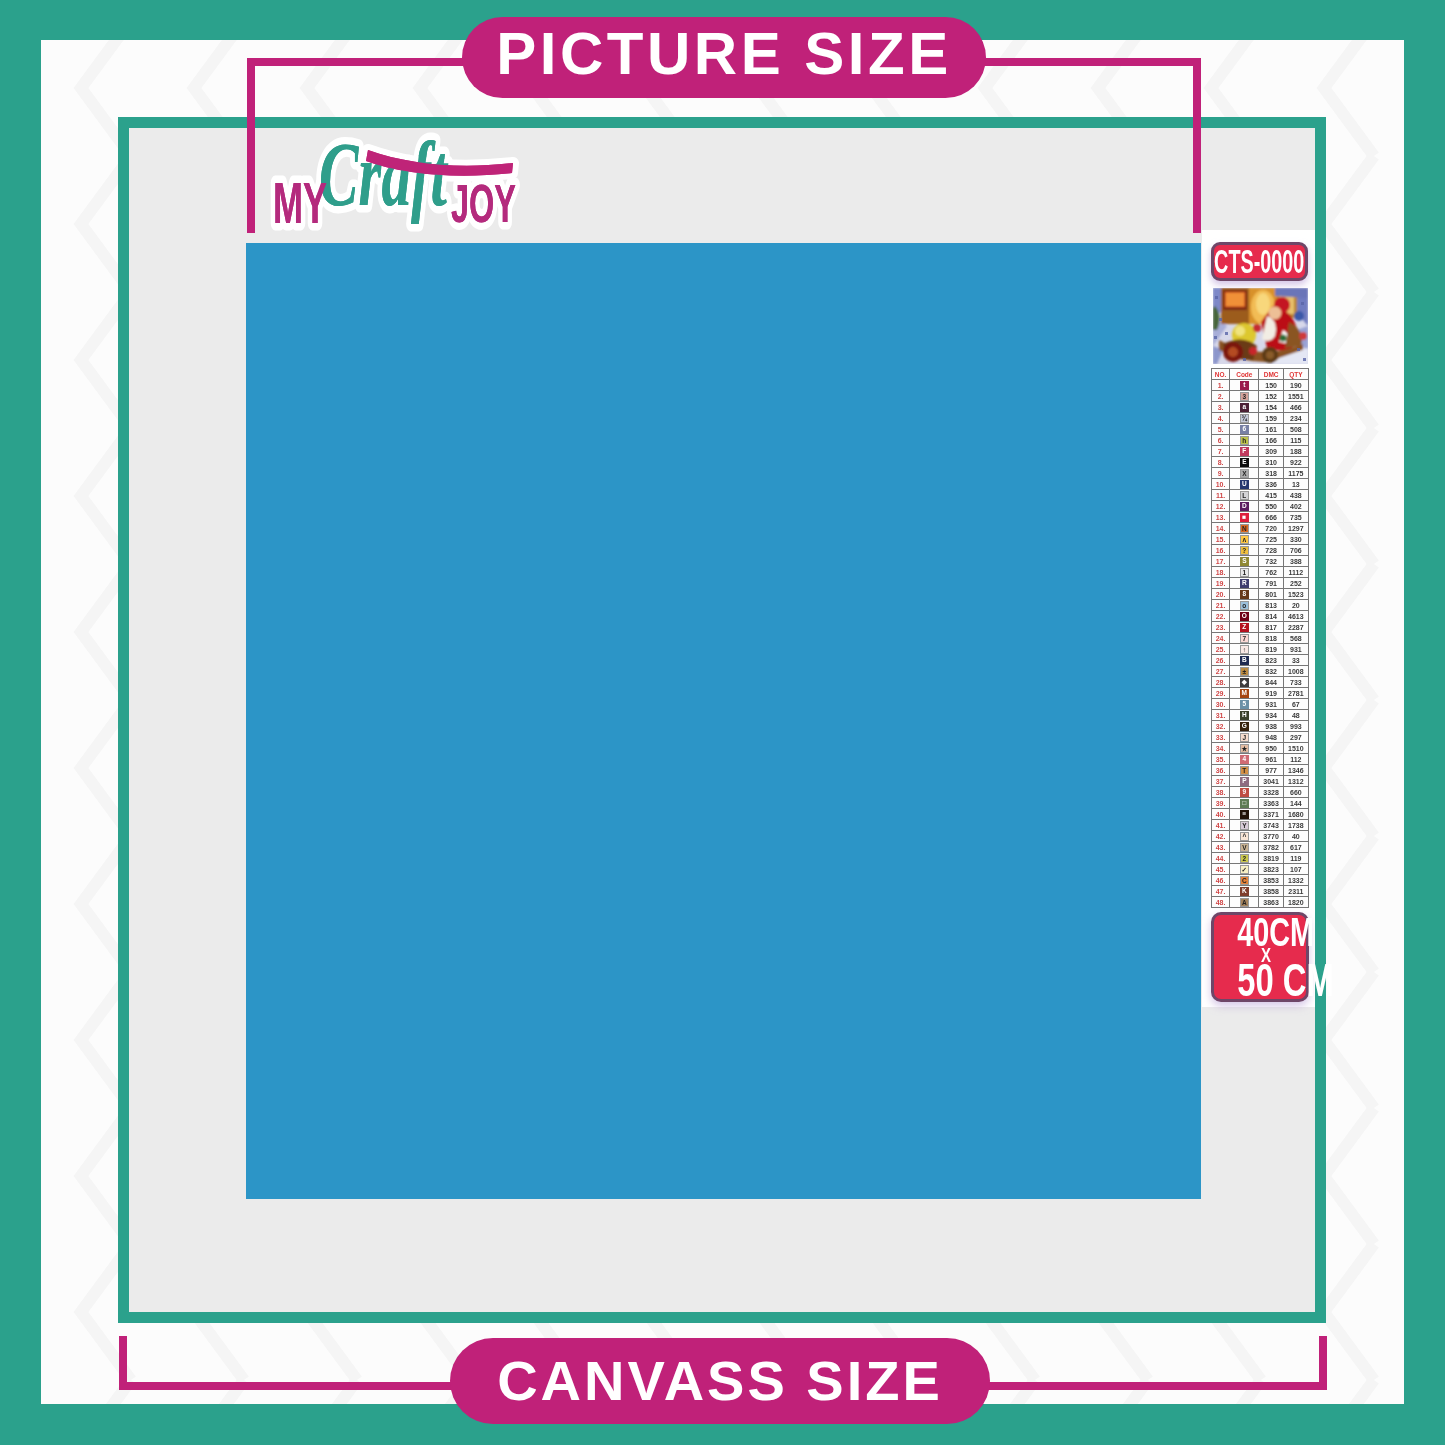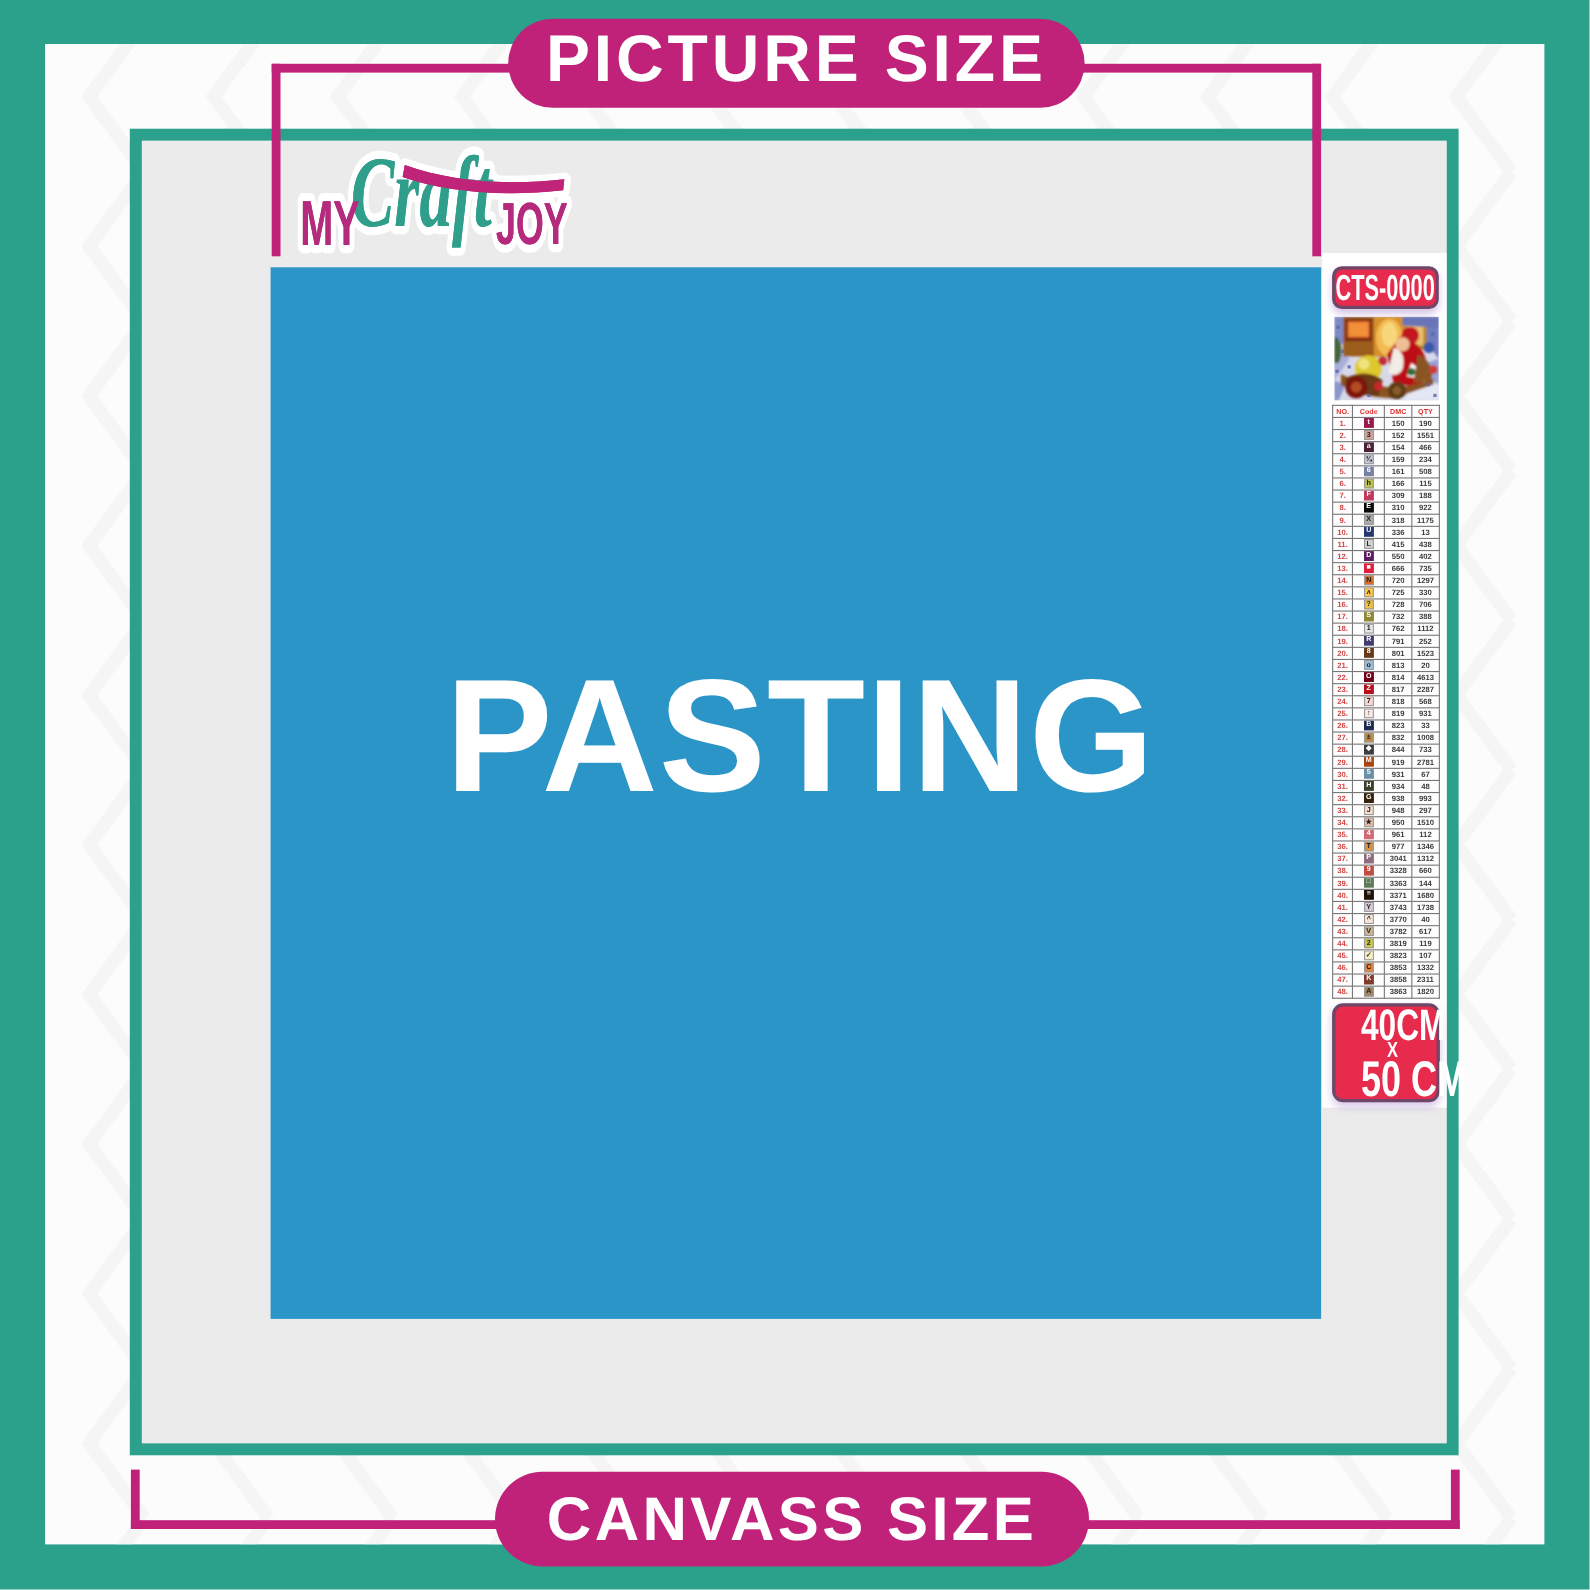--- a/index.html
+++ b/index.html
@@ -27,21 +27,20 @@
 </svg>
 </div>
 
 <div class="abs" style="left:118px; top:117px; width:1208px; height:1206px; border:11px solid #2ba18c;"></div>
 
 <div class="abs" style="left:129px; top:128px; width:1186px; height:1184px; background:#ebebeb;"></div>
 
 <div class="abs" style="left:246px; top:243px; width:955px; height:956px; background:#2c95c7;"></div>
 
 <div class="abs" style="left:246px; top:609px; width:955px; padding-left:8px; text-align:center; color:#ffffff; font-weight:bold;">
-  <div style="font-size:146px; line-height:120px; letter-spacing:1px;">PASTING</div>
 </div>
 
 <div class="abs" style="left:247px; top:58px; width:220px; height:8px; background:#c02179;"></div>
 
 <div class="abs" style="left:247px; top:58px; width:8px; height:175px; background:#c02179;"></div>
 
 <div class="abs" style="left:982px; top:58px; width:219px; height:8px; background:#c02179;"></div>
 
 <div class="abs" style="left:1193px; top:58px; width:8px; height:175px; background:#c02179;"></div>
 

